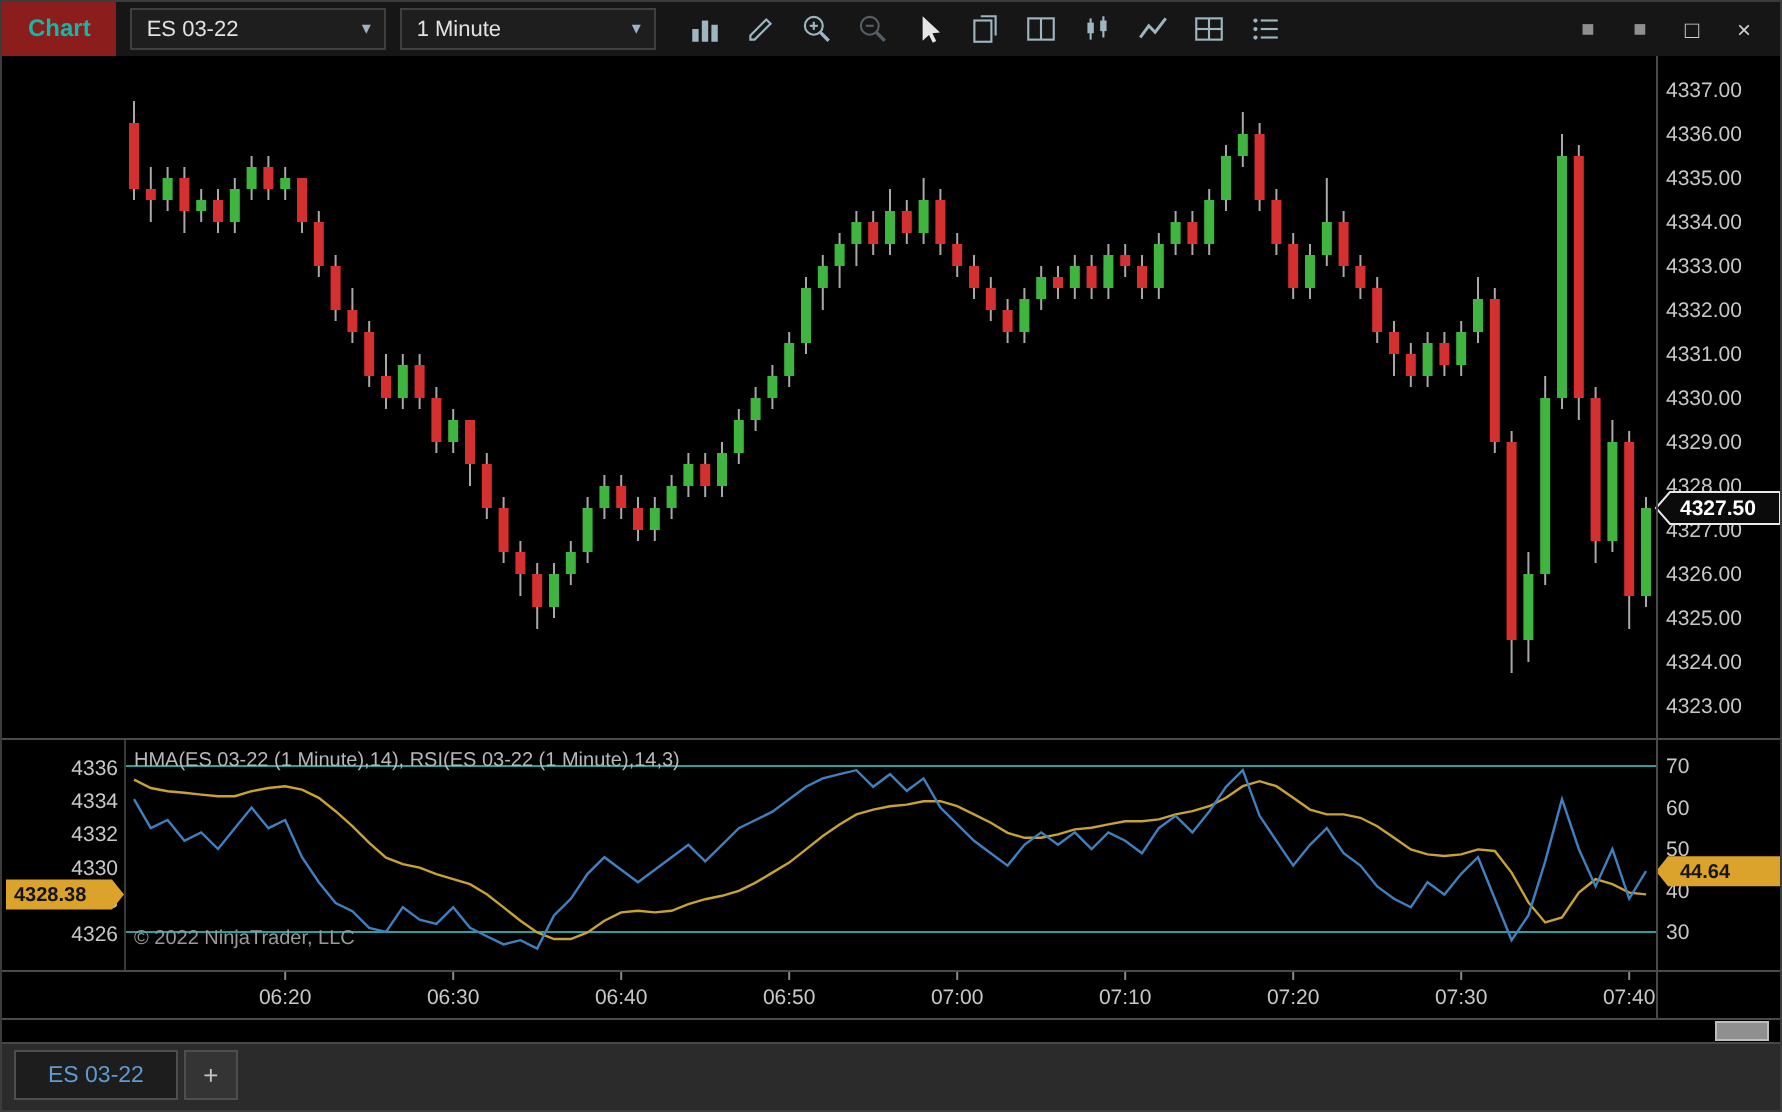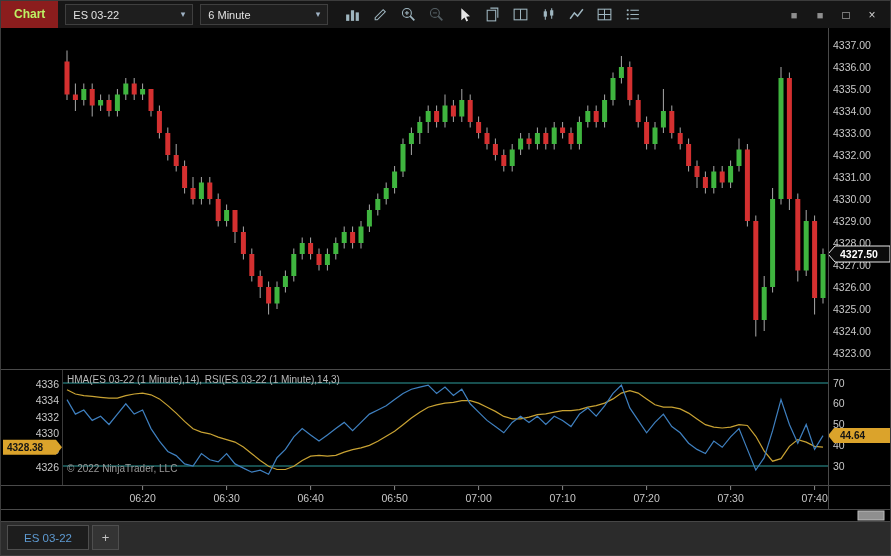--- a/index.html
+++ b/index.html
@@ -1,20 +1,20 @@
 <!DOCTYPE html>
 <html><head>
 <meta charset="utf-8">
 <style>
   html,body{margin:0;padding:0;background:#000;}
   body{font-family:"Liberation Sans",sans-serif;}
   .window{position:relative;width:891px;height:556px;background:#000;border:1px solid #3c3c3c;box-sizing:border-box;overflow:hidden;}
   
   .toolbar{position:absolute;top:0;left:0;right:0;height:27px;background:#161616;display:flex;align-items:center;gap:7px;border-bottom:1px solid #2c2c2c;}
-  .app-badge{height:27px;line-height:27px;padding:0 13px;background:#8b1d1d;color:#bef264;font-weight:bold;font-size:12px;flex:0 0 auto;}
+  .app-badge{height:27px;line-height:27px;padding:0 13px;background:#8b1d1d;color:#14b8a6;font-weight:bold;font-size:12px;flex:0 0 auto;}
   .dropdown{height:19px;width:112px;background:#1e1e1e;border:1px solid #3f3f3f;color:#e2e2e2;font-size:11px;display:flex;align-items:center;justify-content:space-between;padding:0 7px;cursor:default;flex:0 0 auto;}
   .chev{color:#9fb2c4;font-size:9px;line-height:1;}
   .icons{display:flex;gap:9px;margin-left:8px;align-items:center;}
   .icon-btn{width:19px;height:19px;display:flex;align-items:center;justify-content:center;}
   .win-controls{margin-left:auto;display:flex;gap:6px;padding-right:8px;align-items:center;}
   .win-btn{min-width:20px;height:18px;display:flex;align-items:center;justify-content:center;font-size:12px;color:#cfcfcf;}
   .win-btn:nth-child(1),.win-btn:nth-child(2){color:#8f8f8f;font-size:11px;}
   
   #chart-svg{position:absolute;top:27px;left:0;background:#000;display:block;}
   #chart-svg text{font-family:"Liberation Sans",sans-serif;}
@@ -28,21 +28,21 @@
 
 <div class="window">
 
   <div class="toolbar">
     <div class="app-badge">Chart</div>
     <div class="dropdown">
       <span>ES 03-22</span>
       <span class="chev">▾</span>
     </div>
     <div class="dropdown">
-      <span>6 Minute</span>
+      <span>1 Minute</span>
       <span class="chev">▾</span>
     </div>
     <div class="icons" id="toolbar-icons">
         <div class="icon-btn">
           <svg width="17" height="17" viewBox="0 0 16 16">
             <rect x="2" y="8" width="3" height="6" fill="#9fb6c0"></rect>
             <rect x="6.5" y="4" width="3" height="10" fill="#9fb6c0"></rect>
             <rect x="11" y="6" width="3" height="8" fill="#9fb6c0"></rect>
           </svg>
         </div>

